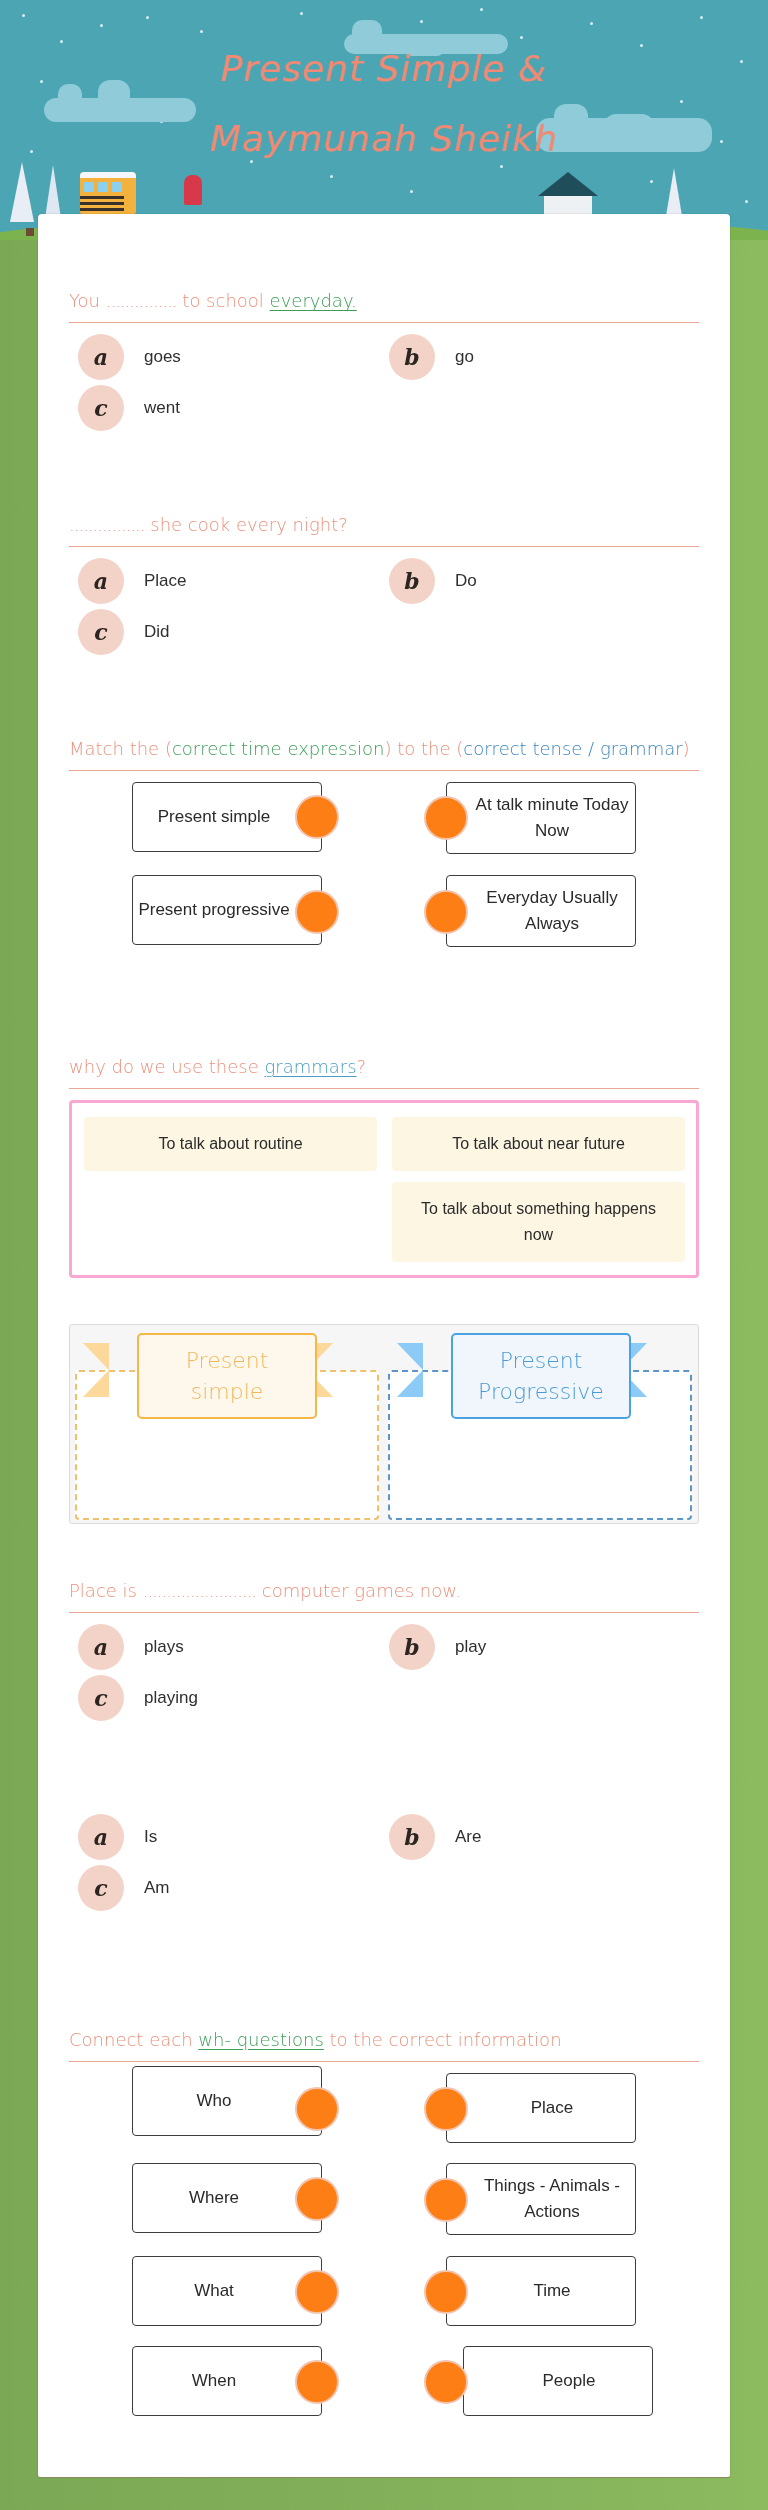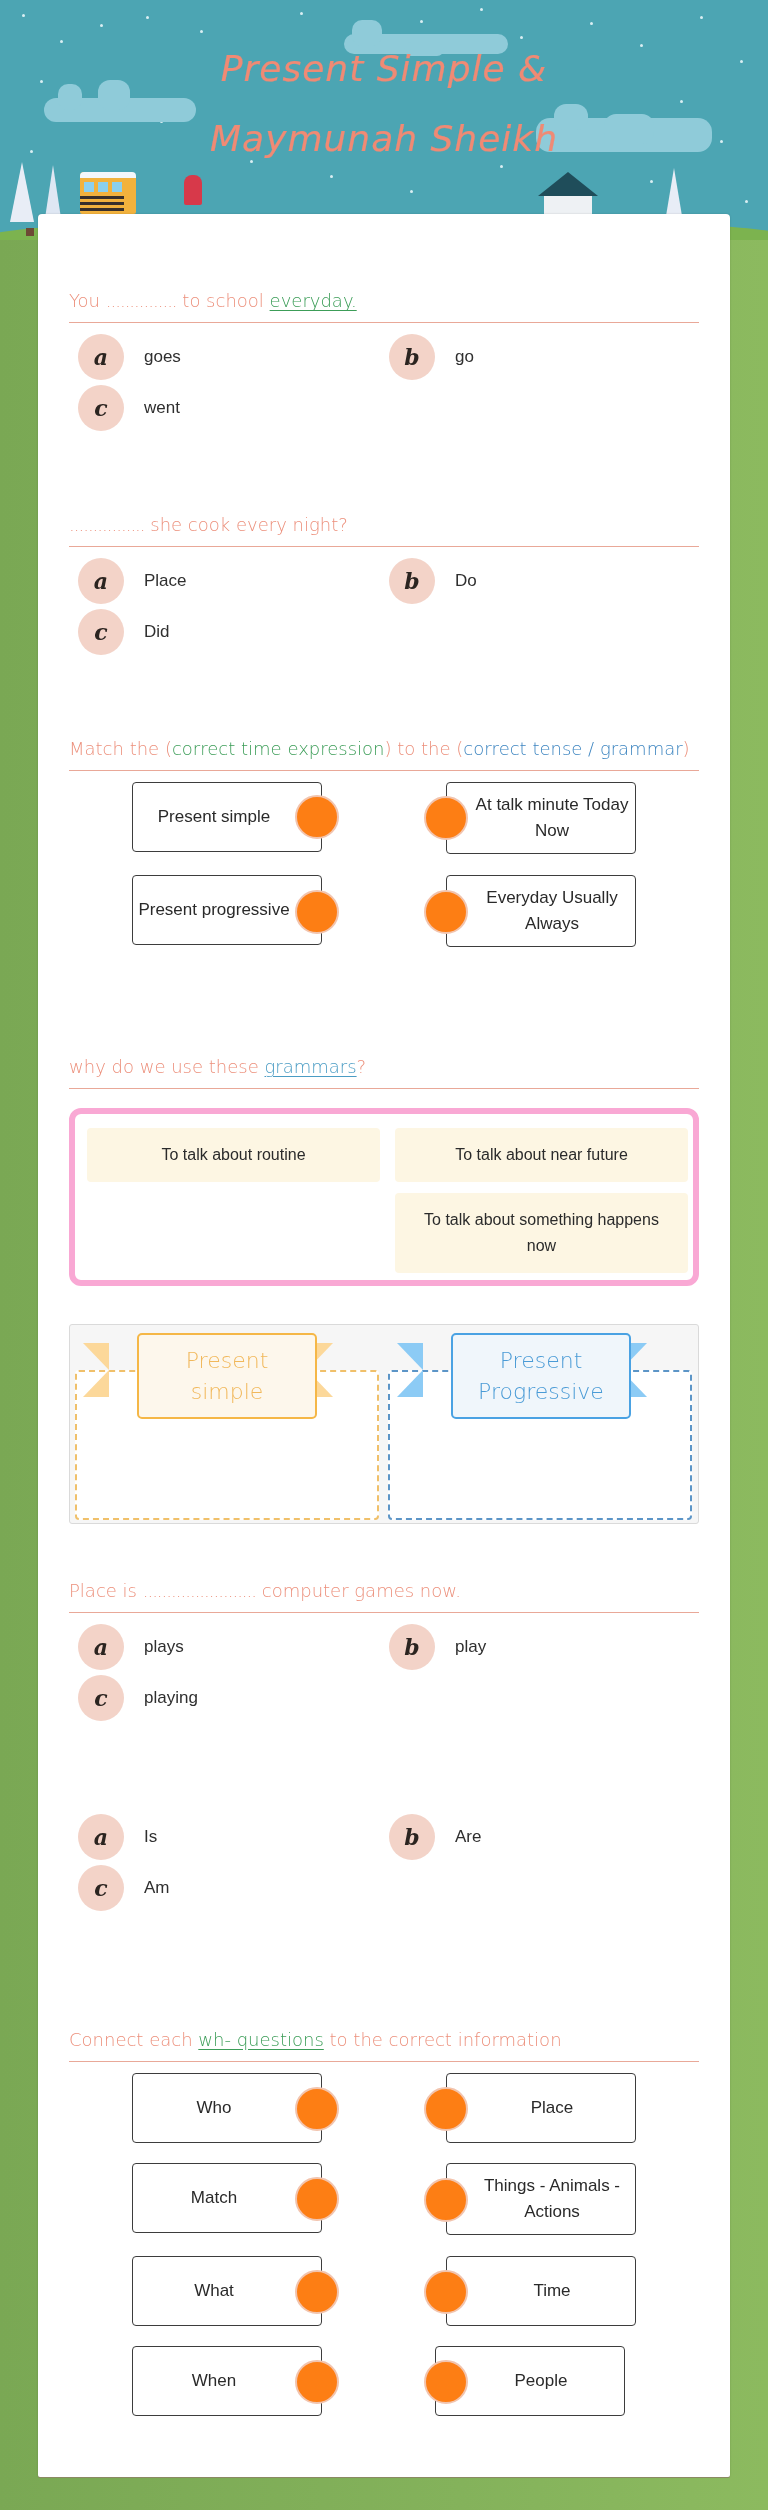--- a/index.html
+++ b/index.html
@@ -106,22 +106,22 @@
     .mbox.left { padding-right: 26px; }
     .mbox.right { padding-left: 22px; }
     .dot {
       position: absolute; width: 44px; height: 44px; border-radius: 50%;
       background: #fd7e14; border: 2px solid #f2c4ae;
       cursor: pointer;
     }
 
     
     .reasons {
-      position: relative; margin-top: 19px; height: 178px;
-      border: 6px solid #f9a8d4; border-radius: 12px;
+      position: relative; margin-top: 11px; height: 178px;
+      border: 3px solid #f9a8d4; border-radius: 4px;
     }
     .reason {
       position: absolute; width: 293px;
       background: #fdf6e3; border-radius: 4px;
       display: flex; align-items: center; justify-content: center;
       text-align: center; font-size: 16px; line-height: 26px; color: #2b2b2b;
       padding: 0 20px; cursor: grab;
     }
 
     
@@ -338,33 +338,33 @@
     </div>
   </div>
 
   <div class="q" style="top:1813px">
     <div class="q-title">
       <span>Connect each</span>
       <span class="green">wh- questions</span>
       <span>to the correct information</span>
     </div>
     <div class="match-wrap" style="height:380px">
-      <div class="mbox left" style="left:63px;top:11px">Who</div>
+      <div class="mbox left" style="left:63px;top:4px">Who</div>
       <div class="dot" style="left:226px;top:25px"></div>
-      <div class="mbox left" style="left:63px;top:101px">Match</div>
+      <div class="mbox left" style="left:63px;top:101px">Where</div>
       <div class="dot" style="left:226px;top:115px"></div>
       <div class="mbox left" style="left:63px;top:194px">What</div>
       <div class="dot" style="left:226px;top:208px"></div>
       <div class="mbox left" style="left:63px;top:284px">When</div>
       <div class="dot" style="left:226px;top:298px"></div>
 
       <div class="mbox right" style="left:377px;top:11px">Place</div>
       <div class="dot" style="left:355px;top:25px"></div>
       <div class="mbox right" style="left:377px;top:101px;height:72px">Things - Animals - Actions</div>
       <div class="dot" style="left:355px;top:116px"></div>
       <div class="mbox right" style="left:377px;top:194px">Time</div>
       <div class="dot" style="left:355px;top:208px"></div>
-      <div class="mbox right" style="left:366px;top:284px">People</div>
+      <div class="mbox right" style="left:394px;top:284px">People</div>
       <div class="dot" style="left:355px;top:298px"></div>
     </div>
   </div>
 
 </div>
 
 </body></html>

